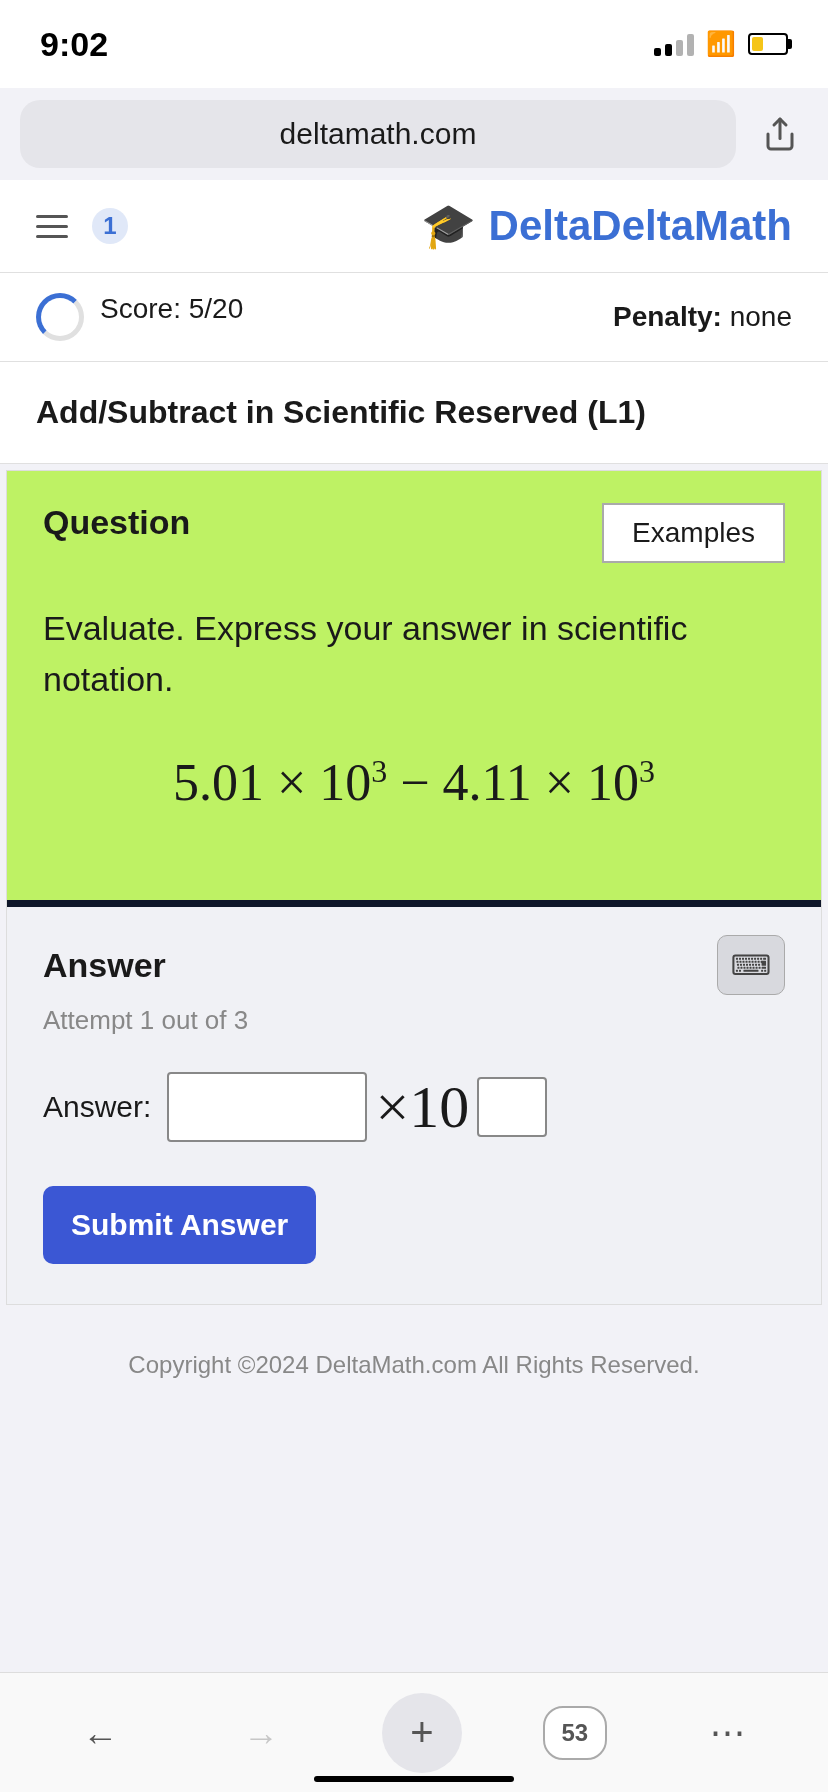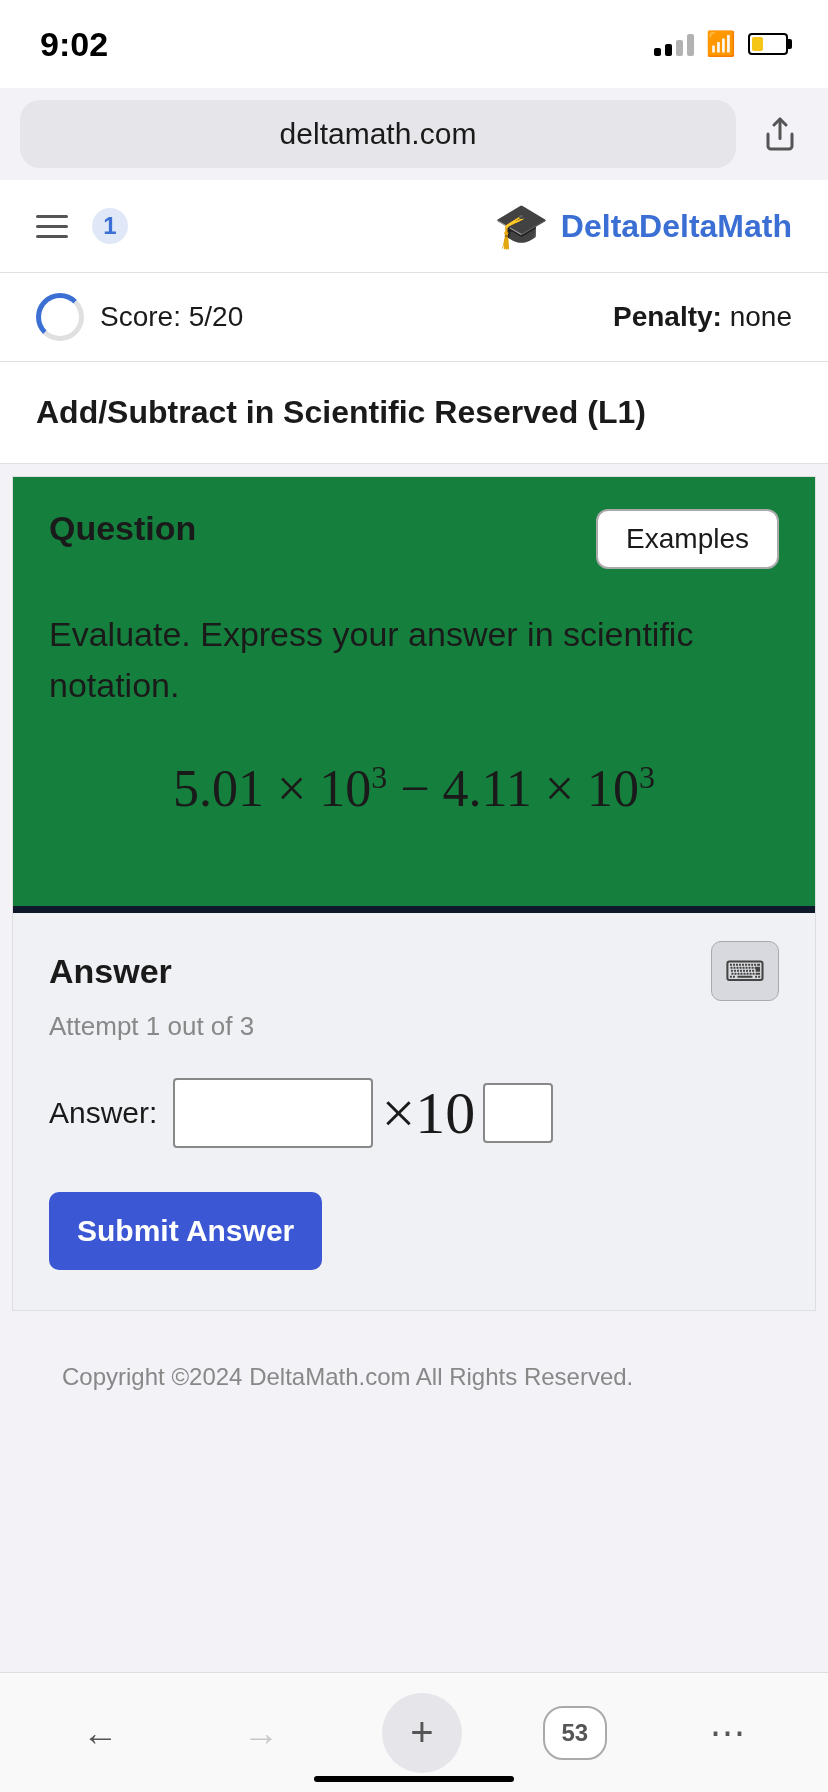--- a/index.html
+++ b/index.html
@@ -159,21 +159,21 @@
       justify-content: center;
       font-size: 24px;
       font-weight: 600;
     }
     .logo-container {
       display: flex;
       align-items: center;
       gap: 12px;
     }
     .logo-text {
-      font-size: 32px;
+      font-size: 42px;
       font-weight: 700;
       color: #1a1a1a;
     }
     .logo-text span {
       color: #3b6fd4;
     }
     .grad-cap {
       font-size: 44px;
     }
 
@@ -181,21 +181,21 @@
     .score-bar {
       background: #fff;
       padding: 20px 36px;
       display: flex;
       align-items: center;
       justify-content: space-between;
       border-bottom: 1px solid #e0e0e0;
     }
     .score-left {
       display: flex;
-      align-items: center;
+      align-items: flex-start;
       gap: 16px;
     }
     .score-circle {
       width: 48px;
       height: 48px;
       border-radius: 50%;
       border: 5px solid #3b6fd4;
       border-right-color: #e0e0e0;
       border-bottom-color: #e0e0e0;
     }
@@ -219,38 +219,38 @@
       border-bottom: 1px solid #e0e0e0;
     }
     .problem-title-text {
       font-size: 32px;
       font-weight: 700;
       color: #1a1a1a;
     }
 
     
     .question-card {
-      background: #15803d;
-      margin: 12px;
+      background: #bef264;
+      margin: 6px;
       border: 1px solid #ddd;
     }
     .question-header {
       padding: 32px 36px 24px;
       display: flex;
       align-items: flex-start;
       justify-content: space-between;
     }
     .question-label {
       font-size: 34px;
       font-weight: 700;
       color: #1a1a1a;
     }
     .examples-btn {
       border: 2px solid #aaa;
-      border-radius: 12px;
+      border-radius: 0;
       padding: 12px 28px;
       background: #fff;
       font-size: 28px;
       color: #1a1a1a;
       cursor: pointer;
     }
     .question-body {
       padding: 16px 36px 40px;
     }
     .question-prompt {
@@ -346,22 +346,21 @@
       padding: 22px 28px;
       font-size: 30px;
       font-weight: 600;
       cursor: pointer;
     }
 
     
     .footer {
       background: #f2f2f7;
       padding: 40px 28px 20px;
-      text-align: left;
-      margin-left: 34px;
+      text-align: center;
     }
     .footer-text {
       font-size: 24px;
       color: #888;
     }
 
     
     .bottom-bar {
       position: fixed;
       bottom: 0;

